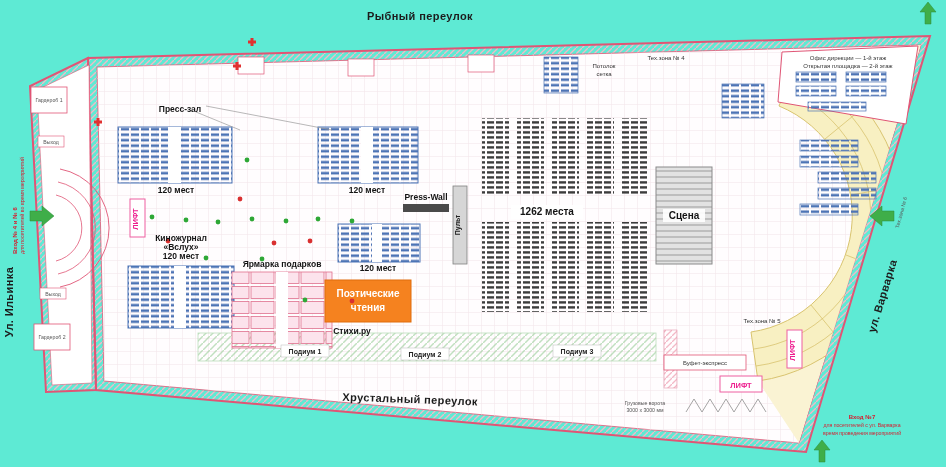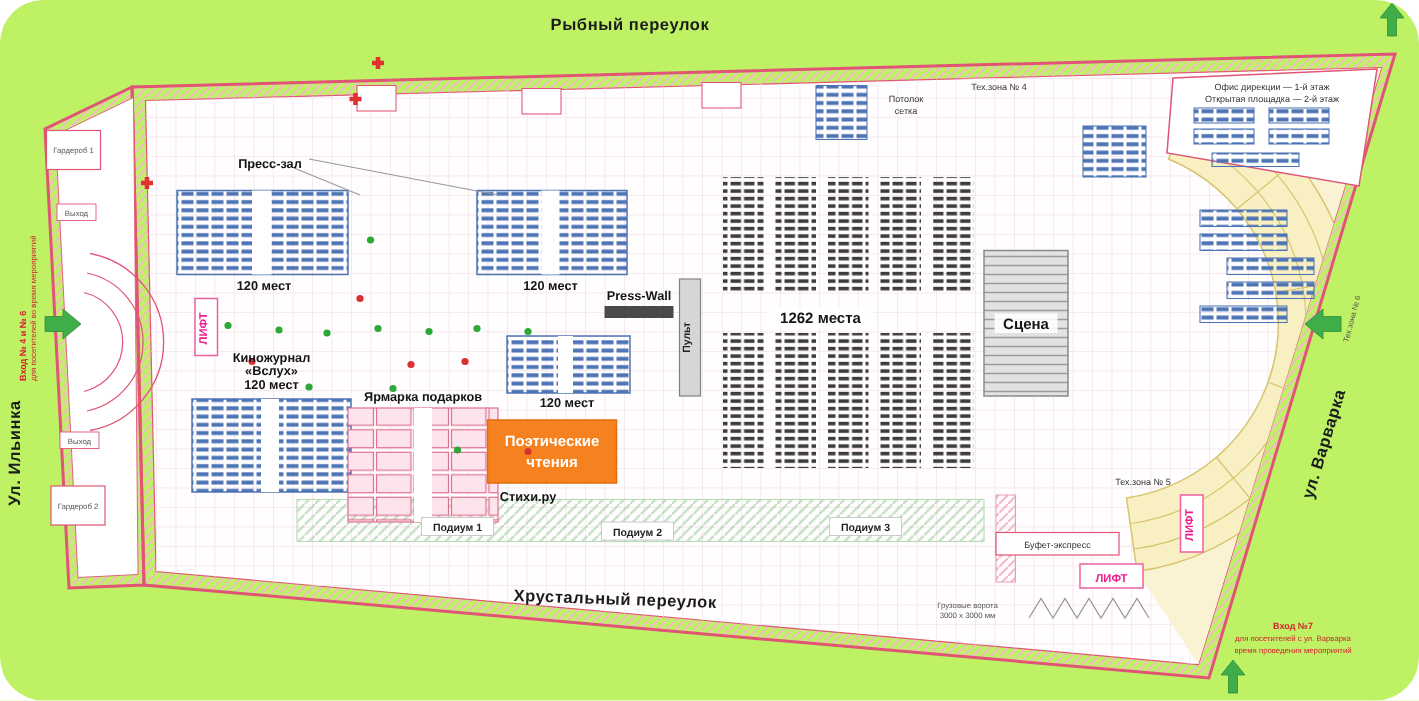--- a/index.html
+++ b/index.html
@@ -1,17 +1,17 @@
 <!DOCTYPE html>
 <html><head>
 <meta charset="utf-8">
 <style>
   html,body{margin:0;padding:0;background:#ffffff;}
-  .canvas{position:relative;width:946px;height:467px;background:#bef264;overflow:hidden;
-          font-family:"Liberation Sans",sans-serif;border-radius:29px;}
+  .canvas{position:relative;width:946px;height:467px;background:#5eead4;overflow:hidden;
+          font-family:"Liberation Sans",sans-serif;}
   svg{display:block}
   text{font-family:"Liberation Sans",sans-serif;text-anchor:middle;}
   .t-street{font-size:11px;font-weight:bold;fill:#1c1c1c;letter-spacing:.4px}
   .t-big{font-size:10px;font-weight:bold;fill:#141414}
   .t-med{font-size:8.5px;font-weight:bold;fill:#141414}
   .t-sm{font-size:7px;font-weight:bold;fill:#222}
   .t-tiny{font-size:6px;fill:#333}
   .t-micro{font-size:5.2px;fill:#555}
   .t-red{fill:#d42031}
   .t-bold{font-weight:bold}

